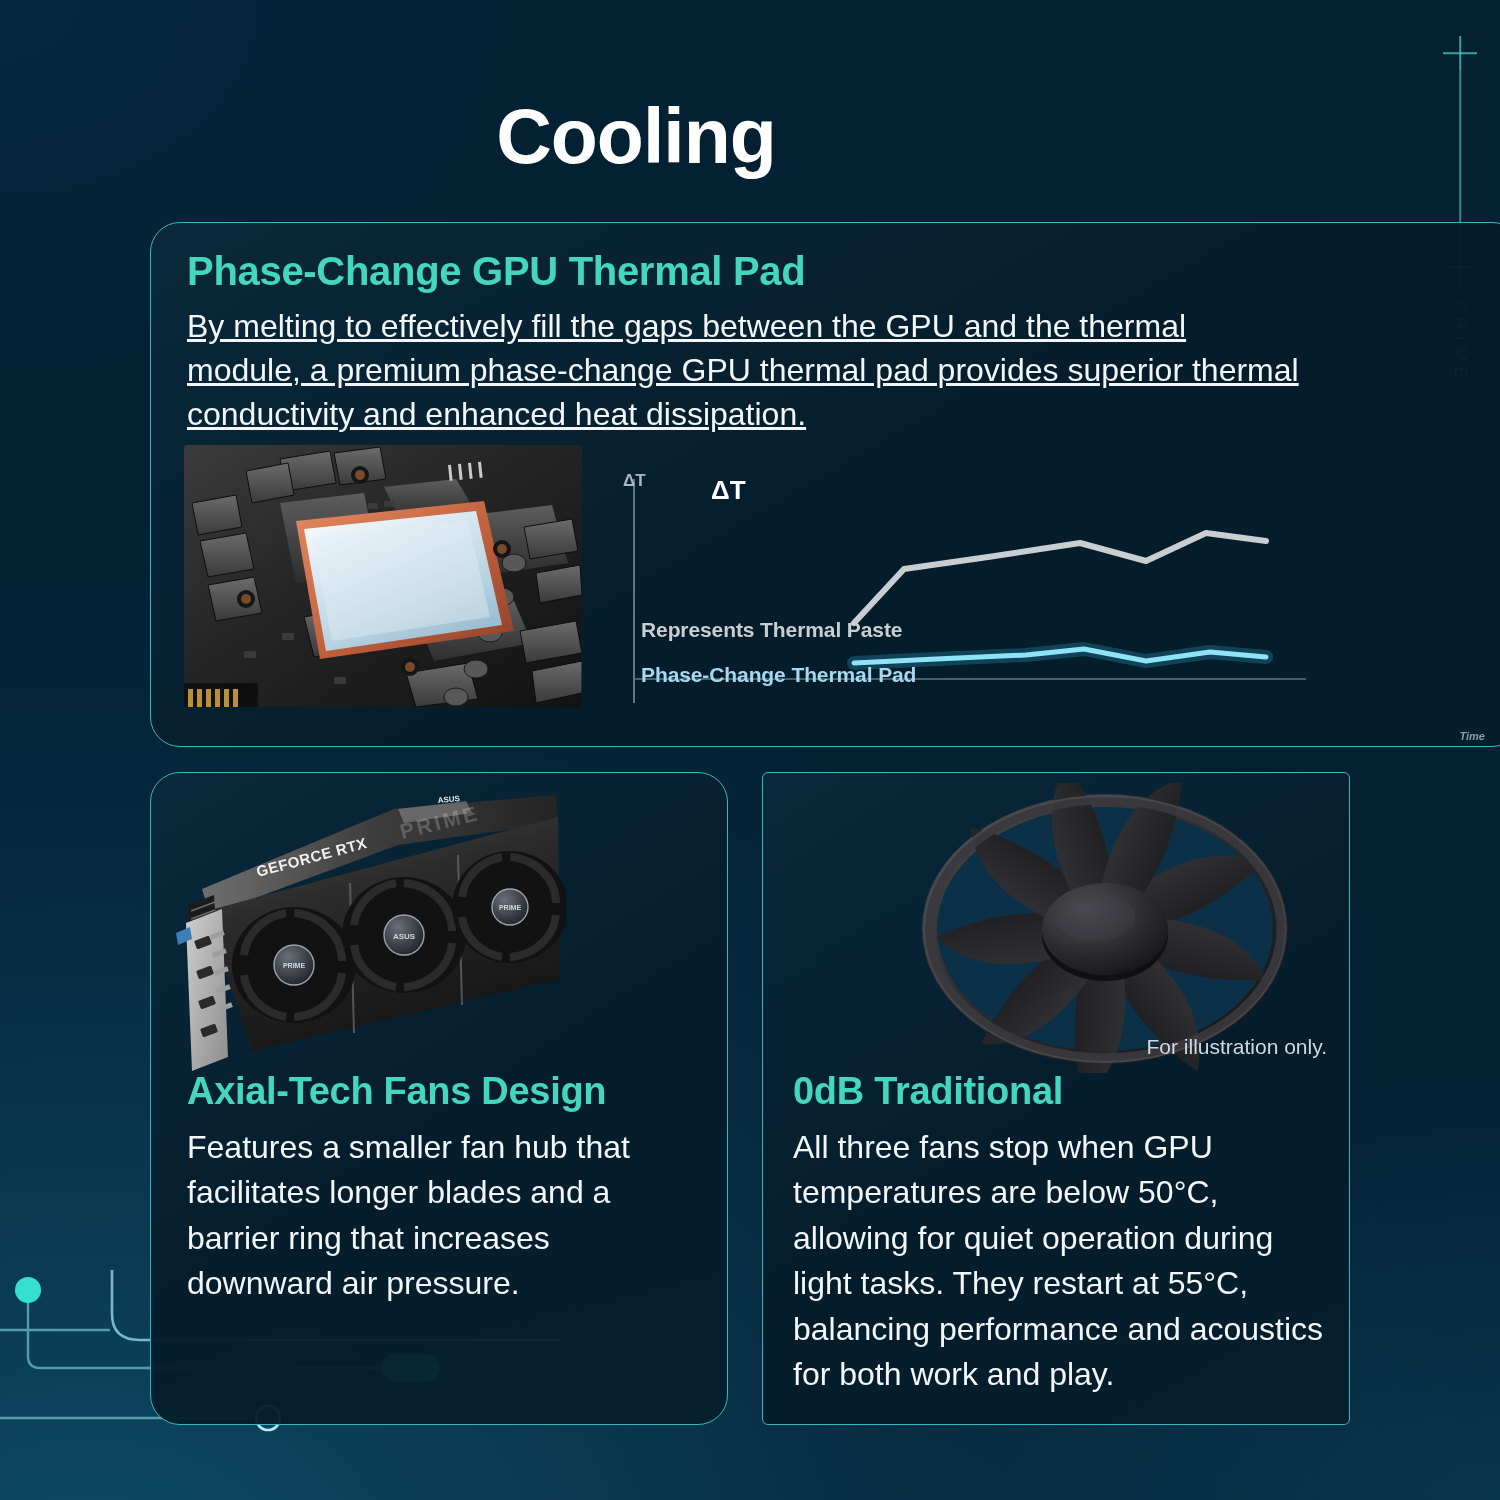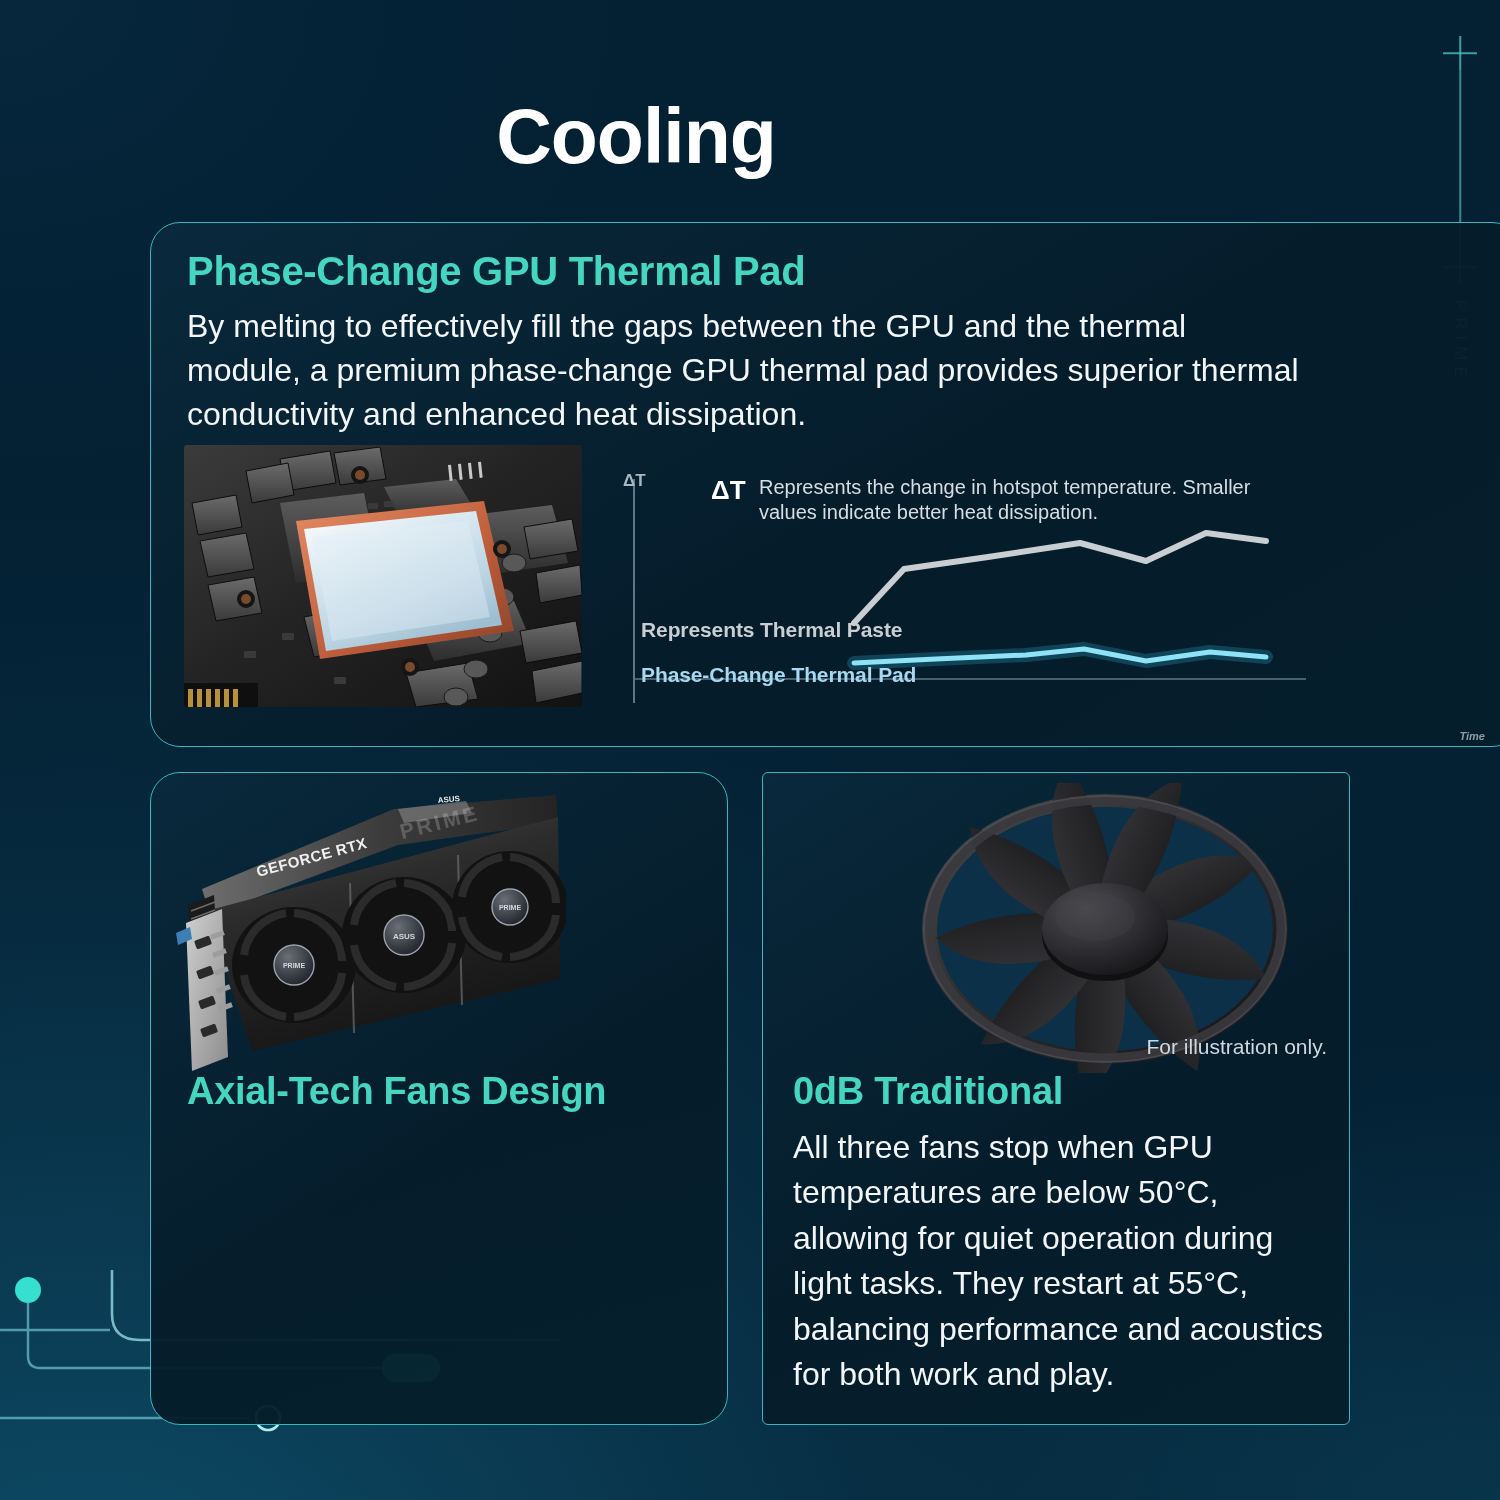--- a/index.html
+++ b/index.html
@@ -110,21 +110,21 @@
     color: #45d6c2;
     font-weight: 700;
     letter-spacing: -.3px;
   }
   .card-body { color: #f2f6f8; font-weight: 400; }
 
   
   #thermal-title { position: absolute; left: 36px; top: 26px; font-size: 40px; }
   #thermal-body  {
     position: absolute; left: 36px; top: 82px; width: 1115px;
-    font-size: 32px; line-height: 1.37;
+    font-size: 32px; line-height: 1.37; text-decoration: underline;
   }
   #pcb-photo {
     position: absolute; left: 33px; top: 222px;
     width: 398px; height: 262px;
     border-radius: 3px;
     overflow: hidden;
   }
   #chart-area {
     position: absolute; left: 455px; top: 248px;
     width: 710px; height: 250px;
@@ -319,21 +319,20 @@
 
     <polyline points="248,152 298,98 382,86 474,72 540,90 600,62 660,70" fill="none" stroke="#c9ced2" stroke-width="6" stroke-linejoin="round" stroke-linecap="round"></polyline>
 
     <polyline points="248,192 330,188 420,184 478,178 540,190 604,181 660,186" fill="none" stroke="#35b9df" stroke-width="14" opacity=".25" stroke-linejoin="round" stroke-linecap="round"></polyline>
     <polyline points="248,192 330,188 420,184 478,178 540,190 604,181 660,186" fill="none" stroke="#8fe3f7" stroke-width="5" stroke-linejoin="round" stroke-linecap="round"></polyline>
   </svg>
 
   <div style="position:absolute;left:472px;top:248px;font-size:17px;font-weight:700;color:#a9b7c0;">ΔT</div>
 
   <div id="dt-badge">ΔT</div>
-  <div id="dt-note" style="padding-left:48px;">Represents the change in hotspot temperature. Smaller values indicate better heat dissipation.</div>
 
   <div class="series-label" id="label-traditional">Represents Thermal Paste</div>
   <div class="series-label" id="label-phase">Phase-Change Thermal Pad</div>
 
   <div id="time-label">Time</div>
 </section>
 
 <section class="card" id="card-fans">
 
   <svg id="gpu-photo" viewBox="0 0 400 300">
@@ -428,20 +427,21 @@
       <rect x="44" y="152" width="14" height="5" transform="rotate(-20 44 152)"></rect>
       <rect x="46" y="170" width="14" height="5" transform="rotate(-20 46 170)"></rect>
       <rect x="48" y="188" width="14" height="5" transform="rotate(-20 48 188)"></rect>
       <rect x="50" y="206" width="14" height="5" transform="rotate(-20 50 206)"></rect>
       <rect x="52" y="224" width="14" height="5" transform="rotate(-20 52 224)"></rect>
     </g>
     <polygon points="10,150 24,144 26,156 12,162" fill="#3d7fb5"></polygon>
   </svg>
 
   <h2 class="card-title" id="fans-title">Axial-Tech Fans Design</h2>
+  <p class="card-body" id="fans-body">Features a smaller fan hub that facilitates longer blades and a barrier ring that increases downward air pressure.</p>
 </section>
 
 <section class="card" id="card-0db">
 
   <svg id="fan-photo" viewBox="0 0 470 290">
     <defs>
       <linearGradient id="ringG" x1="0" y1="0" x2="1" y2="1">
         <stop offset="0%" stop-color="#4a4a4c"></stop>
         <stop offset="50%" stop-color="#2a2a2c"></stop>
         <stop offset="100%" stop-color="#131315"></stop>

